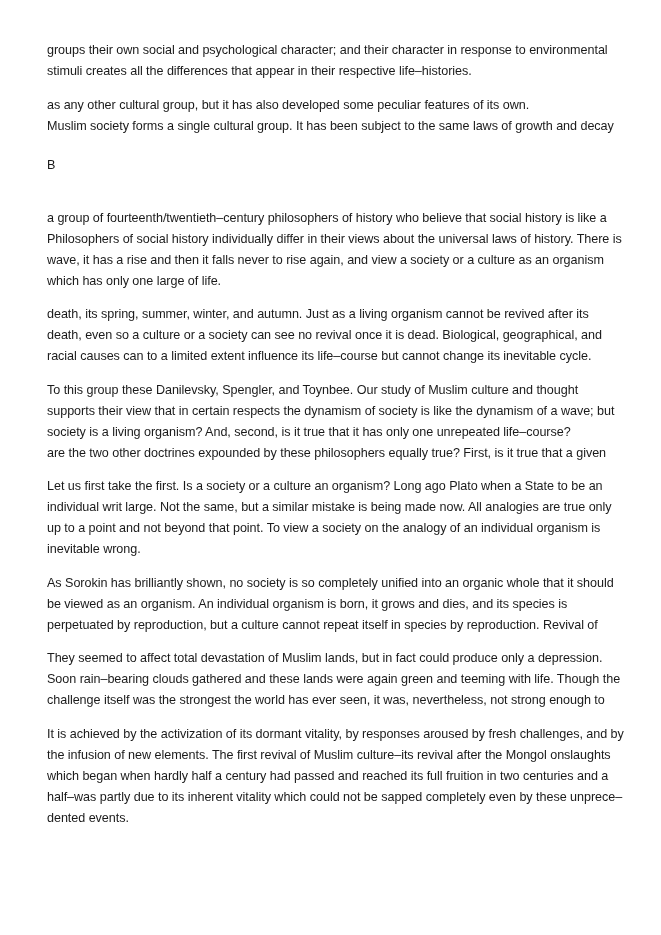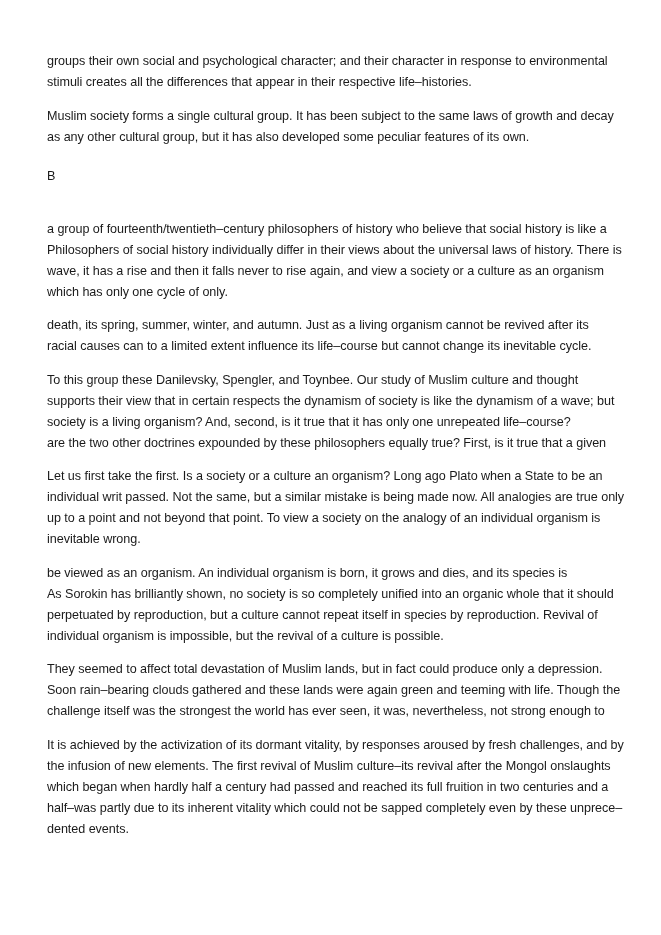--- a/index.html
+++ b/index.html
@@ -9,21 +9,21 @@
   }
   body {
     width: 661px;
     height: 935px;
     overflow: hidden;
     position: relative;
   }
   .page {
     position: absolute;
     left: 47px;
-    top: 51px;
+    top: 40px;
     width: 600px;
     font-family: "Liberation Sans", sans-serif;
     font-size: 12.6px;
     color: #1a1a1a;
     letter-spacing: -0.05px;
   }
   .para {
     margin: 0 0 12.5px 0;
   }
   .line {
@@ -43,57 +43,57 @@
 <body>
 
 <div class="page">
 
   <div class="para">
     <span class="line">groups their own social and psychological character; and their character in response to environmental</span>
     <span class="line">stimuli creates all the differences that appear in their respective life–histories.</span>
   </div>
 
   <div class="para">
+    <span class="line">as any other cultural group, but it has also developed some peculiar features of its own.</span>
     <span class="line">Muslim society forms a single cultural group. It has been subject to the same laws of growth and decay</span>
-    <span class="line">as any other cultural group, but it has also developed some peculiar features of its own.</span>
   </div>
 
   <span class="section-letter">B</span>
 
   <div class="para">
     <span class="line">a group of fourteenth/twentieth–century philosophers of history who believe that social history is like a</span>
     <span class="line">Philosophers of social history individually differ in their views about the universal laws of history. There is</span>
     <span class="line">wave, it has a rise and then it falls never to rise again, and view a society or a culture as an organism</span>
-    <span class="line">which has only one cycle of only.</span>
+    <span class="line">which has only one large of life.</span>
   </div>
 
   <div class="para">
     <span class="line">death, its spring, summer, winter, and autumn. Just as a living organism cannot be revived after its</span>
+    <span class="line">death, even so a culture or a society can see no revival once it is dead. Biological, geographical, and</span>
     <span class="line">racial causes can to a limited extent influence its life–course but cannot change its inevitable cycle.</span>
   </div>
 
   <div class="para">
     <span class="line">To this group these Danilevsky, Spengler, and Toynbee. Our study of Muslim culture and thought</span>
     <span class="line">supports their view that in certain respects the dynamism of society is like the dynamism of a wave; but</span>
     <span class="line">society is a living organism? And, second, is it true that it has only one unrepeated life–course?</span>
     <span class="line">are the two other doctrines expounded by these philosophers equally true? First, is it true that a given</span>
   </div>
 
   <div class="para">
     <span class="line">Let us first take the first. Is a society or a culture an organism? Long ago Plato when a State to be an</span>
-    <span class="line">individual writ passed. Not the same, but a similar mistake is being made now. All analogies are true only</span>
+    <span class="line">individual writ large. Not the same, but a similar mistake is being made now. All analogies are true only</span>
     <span class="line">up to a point and not beyond that point. To view a society on the analogy of an individual organism is</span>
     <span class="line">inevitable wrong.</span>
   </div>
 
   <div class="para">
+    <span class="line">As Sorokin has brilliantly shown, no society is so completely unified into an organic whole that it should</span>
     <span class="line">be viewed as an organism. An individual organism is born, it grows and dies, and its species is</span>
-    <span class="line">As Sorokin has brilliantly shown, no society is so completely unified into an organic whole that it should</span>
     <span class="line">perpetuated by reproduction, but a culture cannot repeat itself in species by reproduction. Revival of</span>
-    <span class="line">individual organism is impossible, but the revival of a culture is possible.</span>
   </div>
 
   <div class="para">
     <span class="line">They seemed to affect total devastation of Muslim lands, but in fact could produce only a depression.</span>
     <span class="line">Soon rain–bearing clouds gathered and these lands were again green and teeming with life. Though the</span>
     <span class="line">challenge itself was the strongest the world has ever seen, it was, nevertheless, not strong enough to</span>
   </div>
 
   <div class="para">
     <span class="line">It is achieved by the activization of its dormant vitality, by responses aroused by fresh challenges, and by</span>

